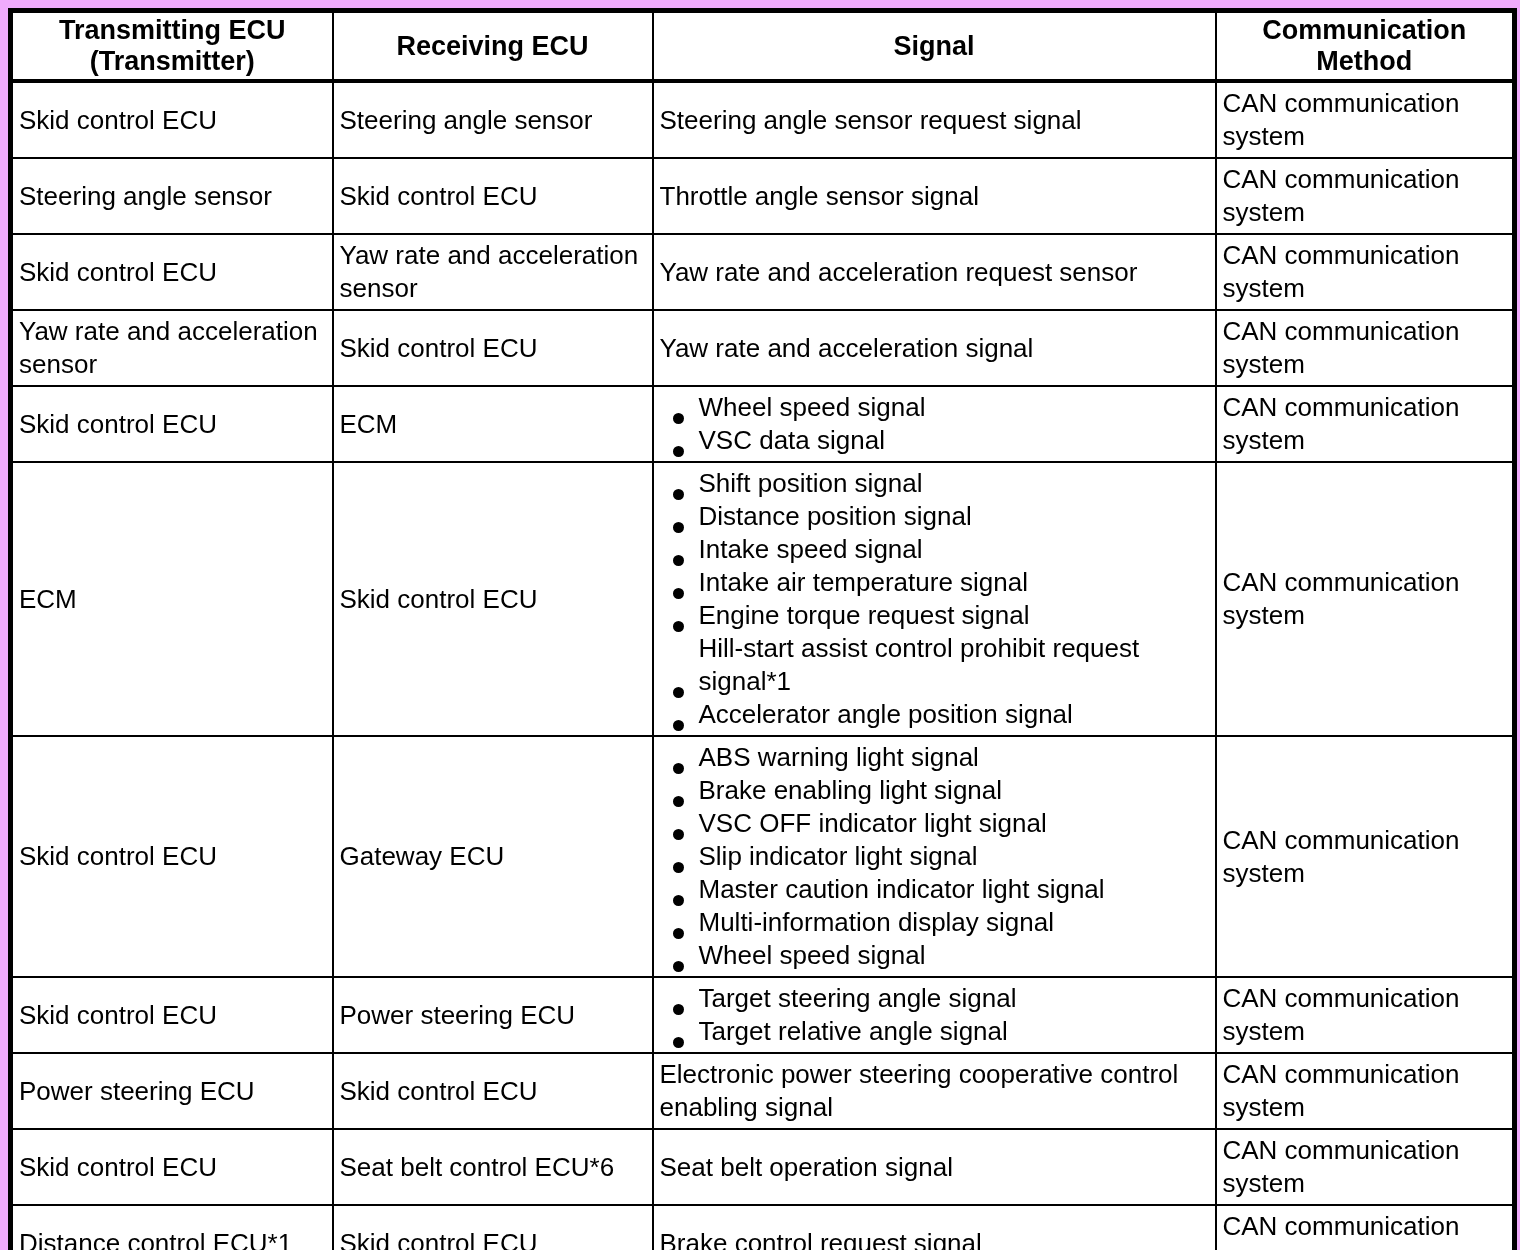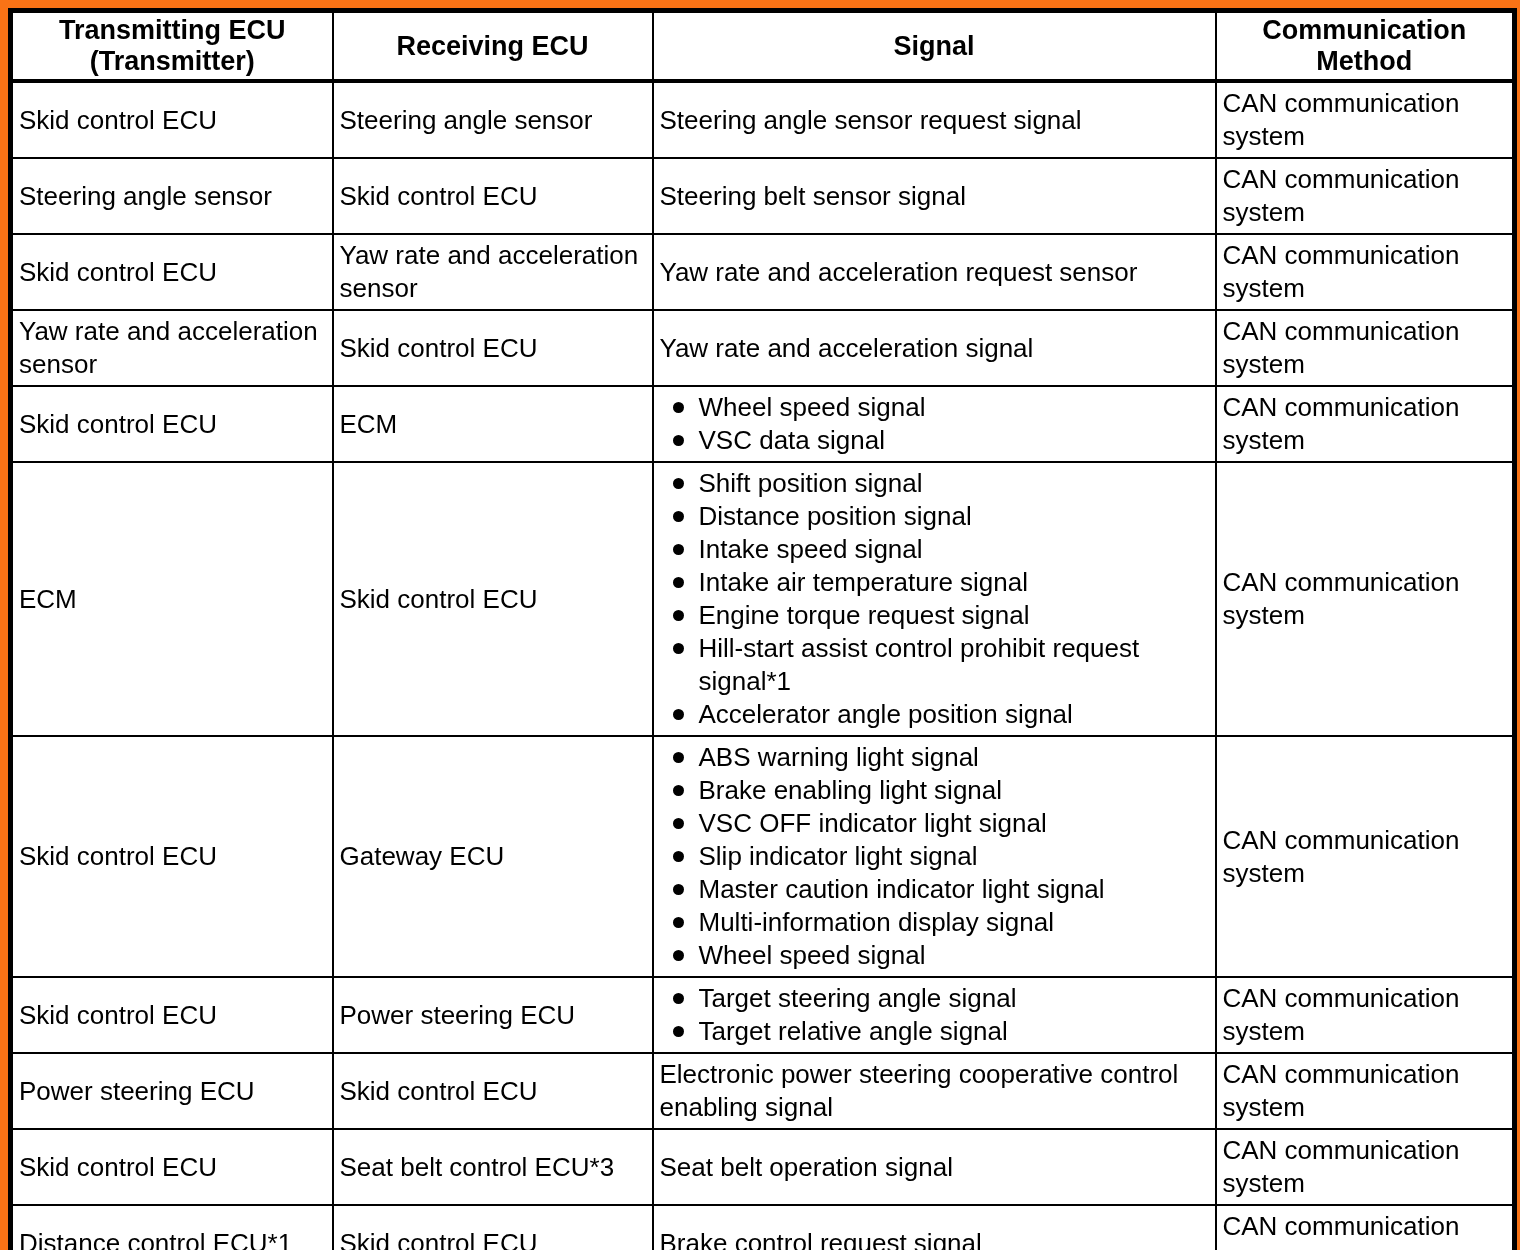--- a/index.html
+++ b/index.html
@@ -9,21 +9,21 @@
     width: 1520px;
     height: 1250px;
     font-family: "Liberation Sans", sans-serif;
     color: #000000;
     -webkit-font-smoothing: antialiased;
   }
   .page {
     position: relative;
     width: 1520px;
     height: 1250px;
-    background: #f97316;
+    background: #f0abfc;
     overflow: hidden;
   }
   table.ecu-table {
     position: absolute;
     left: 8px;
     top: 8px;
     width: 1504px;
     border-collapse: collapse;
     table-layout: fixed;
     border: 5px solid #000000;
@@ -61,21 +61,21 @@
   tbody tr:nth-child(6)  { height: 267px; }
   tbody tr:nth-child(7)  { height: 240px; }
   tbody tr:nth-child(8)  { height: 72px;  }
   tbody tr:nth-child(9)  { height: 75px;  }
   tbody tr:nth-child(10) { height: 73px;  }
   tbody tr:nth-child(11) { height: 70px;  }
 
   td.signal-cell { padding-left: 6px; }
   .bullet-line {
     display: flex;
-    align-items: flex-start;
+    align-items: flex-end;
   }
   .bullet {
     flex: 0 0 11px;
     width: 11px;
     height: 11px;
     border-radius: 50%;
     background: #000000;
     margin: 11px 15px 0 13px;
   }
   .bullet-text { flex: 1 1 auto; }
@@ -106,21 +106,21 @@
           <td>Steering angle sensor</td>
           <td class="signal-cell">
             <div class="plain-signal">Steering angle sensor request signal</div>
           </td>
           <td>CAN communication system</td>
         </tr>
         <tr>
           <td>Steering angle sensor</td>
           <td>Skid control ECU</td>
           <td class="signal-cell">
-            <div class="plain-signal">Steering belt sensor signal</div>
+            <div class="plain-signal">Throttle angle sensor signal</div>
           </td>
           <td>CAN communication system</td>
         </tr>
         <tr>
           <td>Skid control ECU</td>
           <td>Yaw rate and acceleration sensor</td>
           <td class="signal-cell">
             <div class="plain-signal">Yaw rate and acceleration request sensor</div>
           </td>
           <td>CAN communication system</td>
@@ -236,21 +236,21 @@
         <tr>
           <td>Power steering ECU</td>
           <td>Skid control ECU</td>
           <td class="signal-cell">
             <div class="plain-signal">Electronic power steering cooperative control enabling signal</div>
           </td>
           <td>CAN communication system</td>
         </tr>
         <tr>
           <td>Skid control ECU</td>
-          <td>Seat belt control ECU*3</td>
+          <td>Seat belt control ECU*6</td>
           <td class="signal-cell">
             <div class="plain-signal">Seat belt operation signal</div>
           </td>
           <td>CAN communication system</td>
         </tr>
         <tr>
           <td>Distance control ECU*1</td>
           <td>Skid control ECU</td>
           <td class="signal-cell">
             <div class="plain-signal">Brake control request signal</div>

